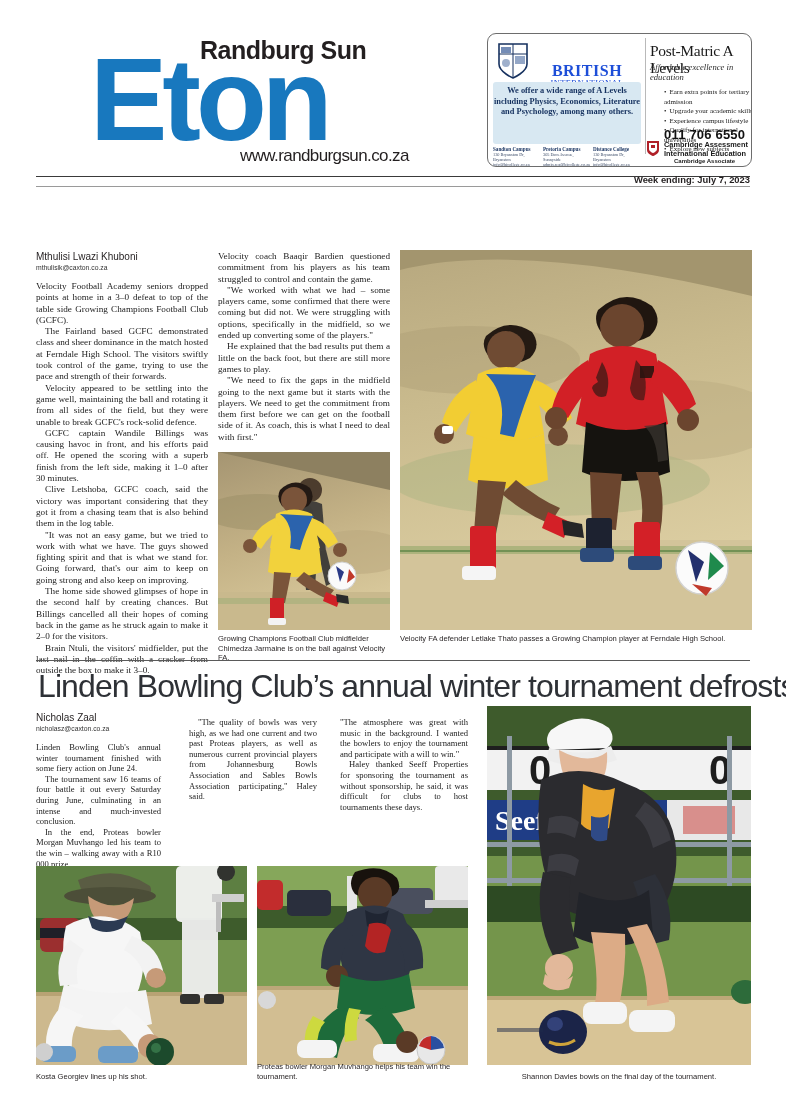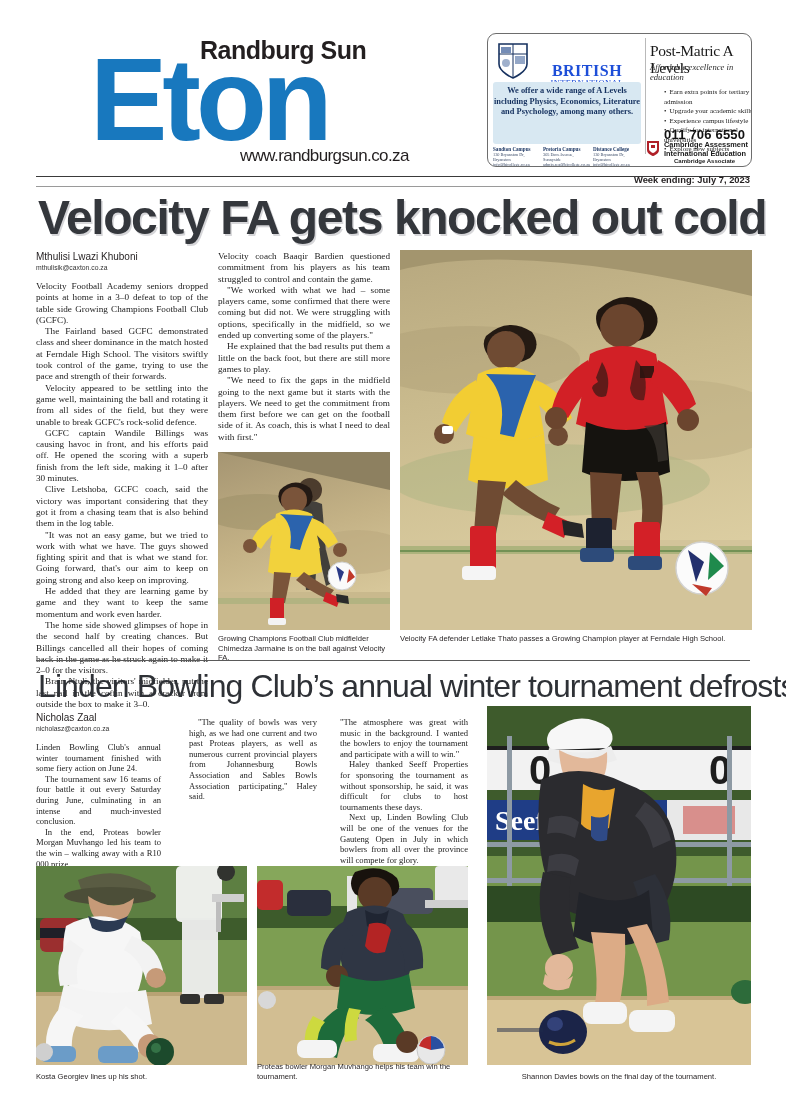--- a/index.html
+++ b/index.html
@@ -247,33 +247,31 @@
         <span class="cline">Bryanston</span>
         <span class="cline">info@bicollege.co.za</span>
       </div>
     </div>
   </div>
 
   <div class="rule-top"></div>
   <div class="rule-top2"></div>
   <div class="weekending">Week ending: July 7, 2023</div>
 
-  <div class="headline1">Velocity FA gets knocked out cold</div>
 
   <div class="col a1c1">
     <span class="byline-name">Mthulisi Lwazi Khuboni</span>
     <span class="byline-mail">mthulisik@caxton.co.za</span>
     <div class="bodygap"></div>
     <p class="first">Velocity Football Academy seniors dropped points at home in a 3–0 defeat to top of the table side Growing Champions Football Club (GCFC).</p>
     <p>The Fairland based GCFC demonstrated class and sheer dominance in the match hosted at Ferndale High School. The visitors swiftly took control of the game, trying to use the pace and strength of their forwards.</p>
     <p>Velocity appeared to be settling into the game well, maintaining the ball and rotating it from all sides of the field, but they were unable to break GCFC's rock-solid defence.</p>
     <p>GCFC captain Wandile Billings was causing havoc in front, and his efforts paid off. He opened the scoring with a superb finish from the left side, making it 1–0 after 30 minutes.</p>
     <p>Clive Letshoba, GCFC coach, said the victory was important considering that they got it from a chasing team that is also behind them in the log table.</p>
     <p>"It was not an easy game, but we tried to work with what we have. The guys showed fighting spirit and that is what we stand for. Going forward, that's our aim to keep on going strong and also keep on improving.</p>
-    <p>He added that they are learning game by game and they want to keep the same momentum and work even harder.</p>
     <p>The home side showed glimpses of hope in the second half by creating chances. But Billings cancelled all their hopes of coming back in the game as he struck again to make it 2–0 for the visitors.</p>
     <p>Brain Ntuli, the visitors' midfielder, put the last nail in the coffin with a cracker from outside the box to make it 3–0.</p>
   </div>
 
   <div class="col a1c2">
     <p class="first">Velocity coach Baaqir Bardien questioned commitment from his players as his team struggled to control and contain the game.</p>
     <p>"We worked with what we had – some players came, some confirmed that there were coming but did not. We were struggling with options, specifically in the midfield, so we ended up converting some of the players."</p>
     <p>He explained that the bad results put them a little on the back foot, but there are still more games to play.</p>
     <p>"We need to fix the gaps in the midfield going to the next game but it starts with the players. We need to get the commitment from them first before we can get on the football side of it. As coach, this is what I need to deal with first."</p>
   </div>
@@ -406,21 +404,20 @@
     <p>In the end, Proteas bowler Morgan Muvhango led his team to the win – walking away with a R10 000 prize.</p>
   </div>
 
   <div class="col a2c2">
     <p>"The quality of bowls was very high, as we had one current and two past Proteas players, as well as numerous current provincial players from Johannesburg Bowls Association and Sables Bowls Association participating," Haley said.</p>
   </div>
 
   <div class="col a2c3">
     <p class="first">"The atmosphere was great with music in the background. I wanted the bowlers to enjoy the tournament and participate with a will to win."</p>
     <p>Haley thanked Seeff Properties for sponsoring the tournament as without sponsorship, he said, it was difficult for clubs to host tournaments these days.</p>
-    <p>Next up, Linden Bowling Club will be one of the venues for the Gauteng Open in July in which bowlers from all over the province will compete for glory.</p>
   </div>
 
   <div class="photo p3">
     <svg width="211" height="199" viewBox="0 0 211 199">
       <rect width="211" height="199" fill="#6f8f4a"></rect>
       <rect width="211" height="58" fill="#5d7f42"></rect>
       <rect y="52" width="211" height="22" fill="#3e5c2c"></rect>
       <rect y="74" width="211" height="52" fill="#72934d"></rect>
       <rect y="126" width="211" height="73" fill="#cdb98e"></rect>
       <rect y="126" width="211" height="4" fill="#b8a374"></rect>

